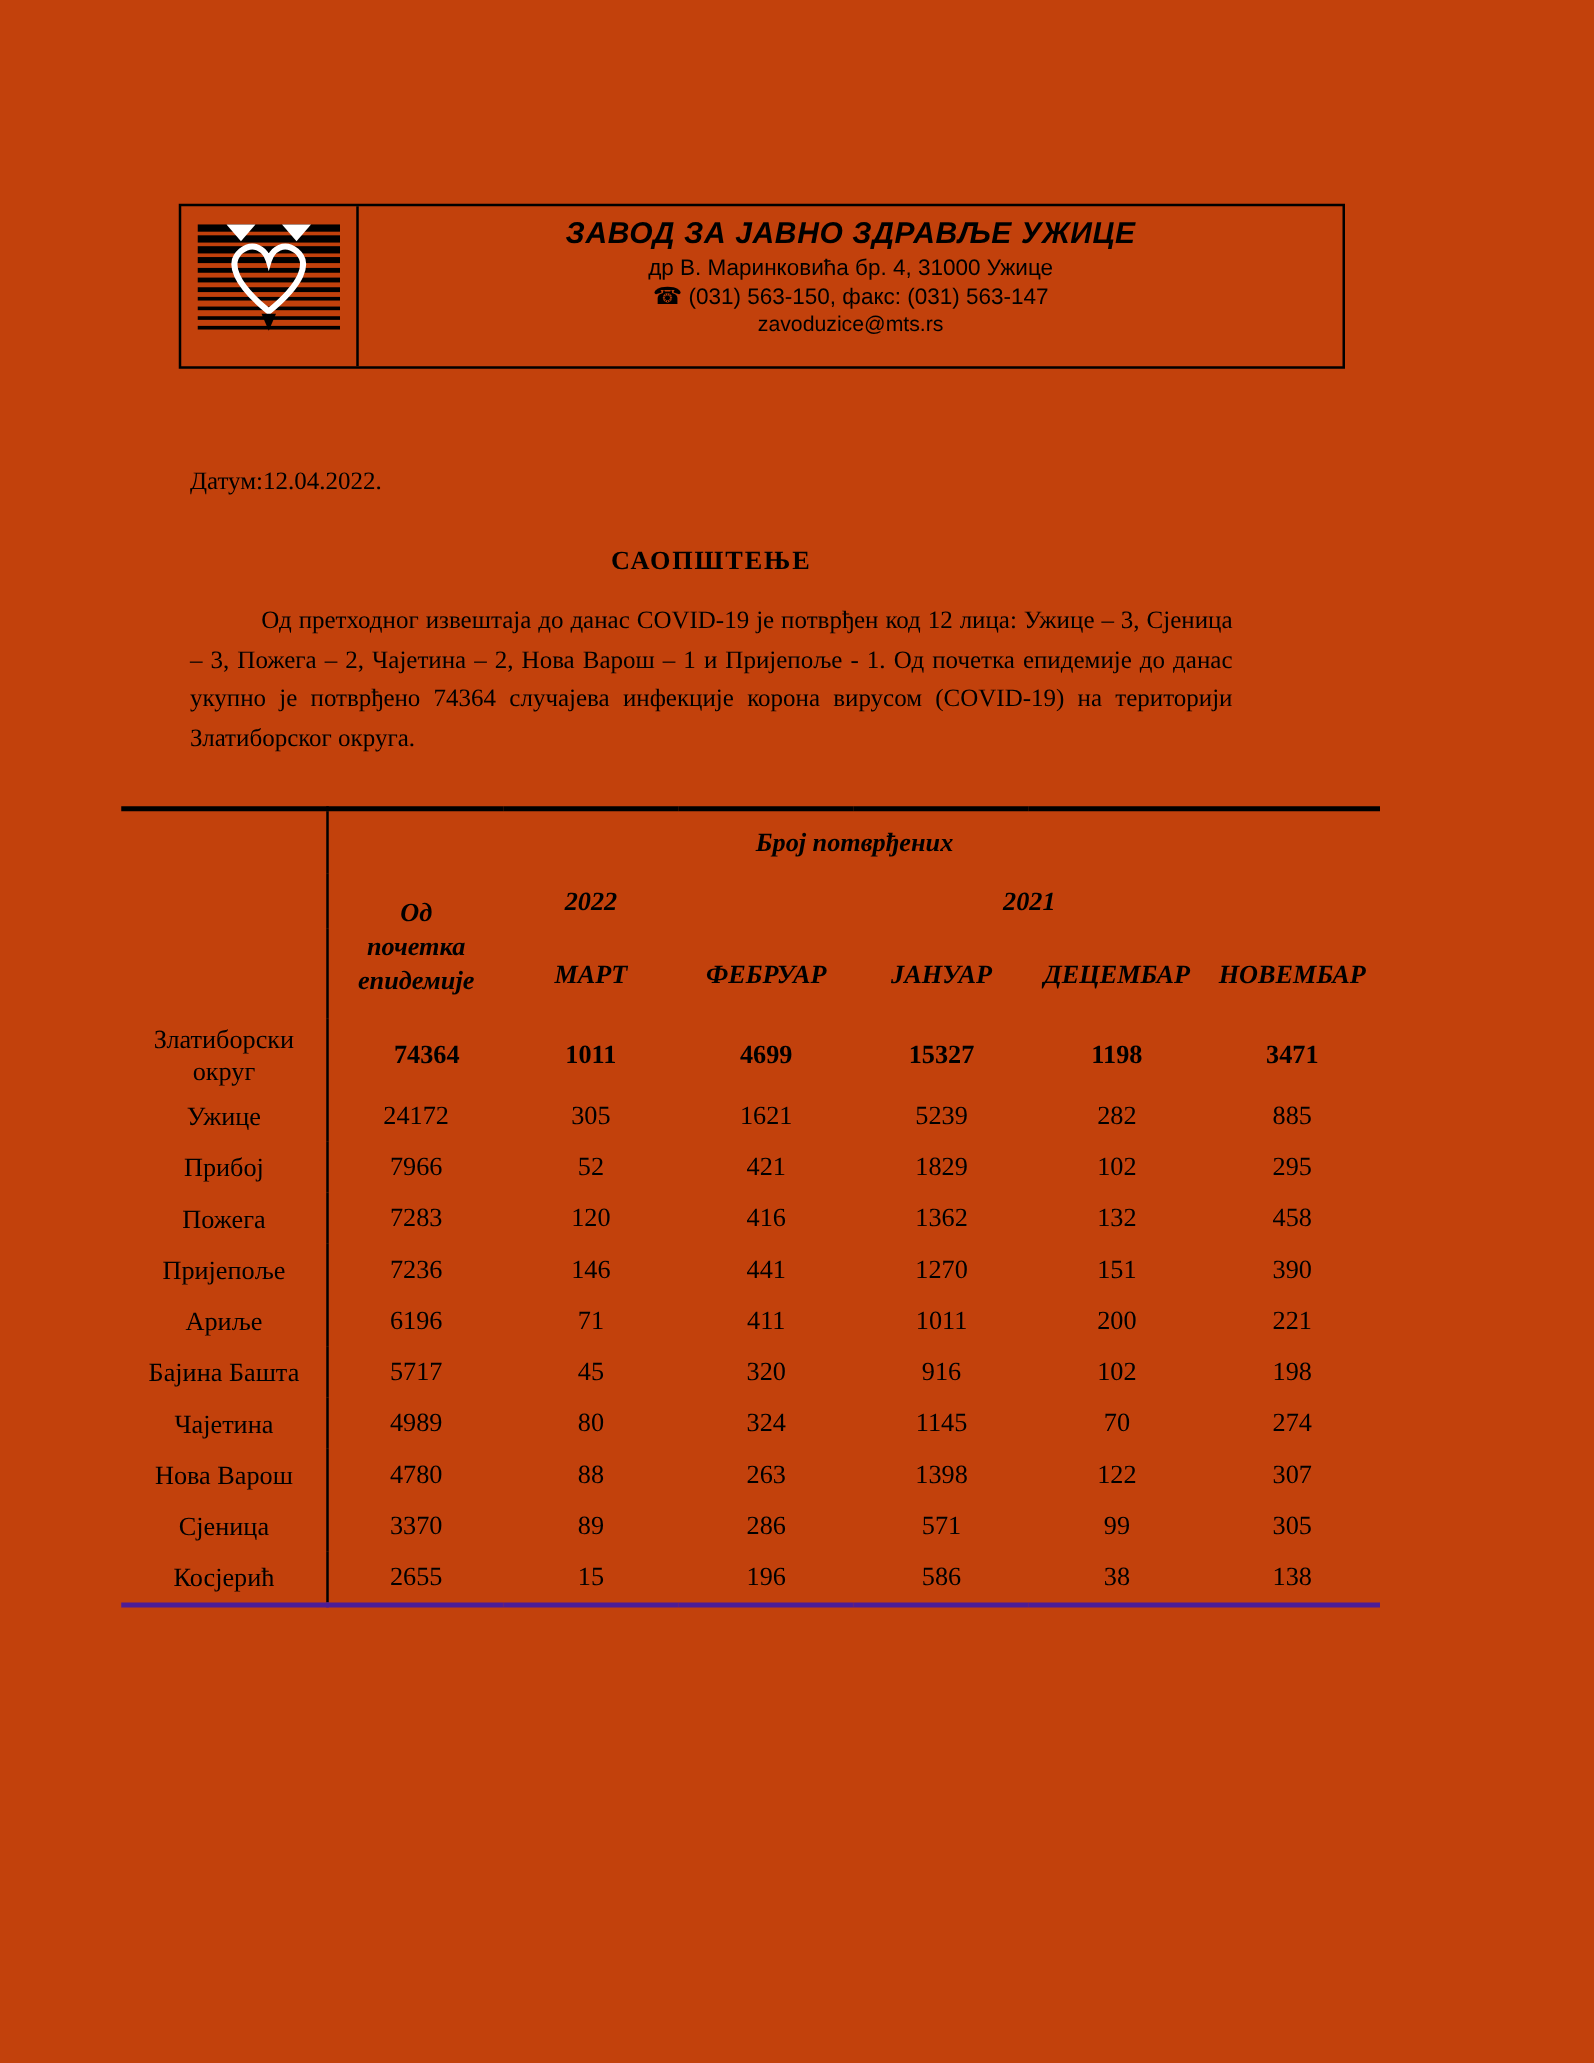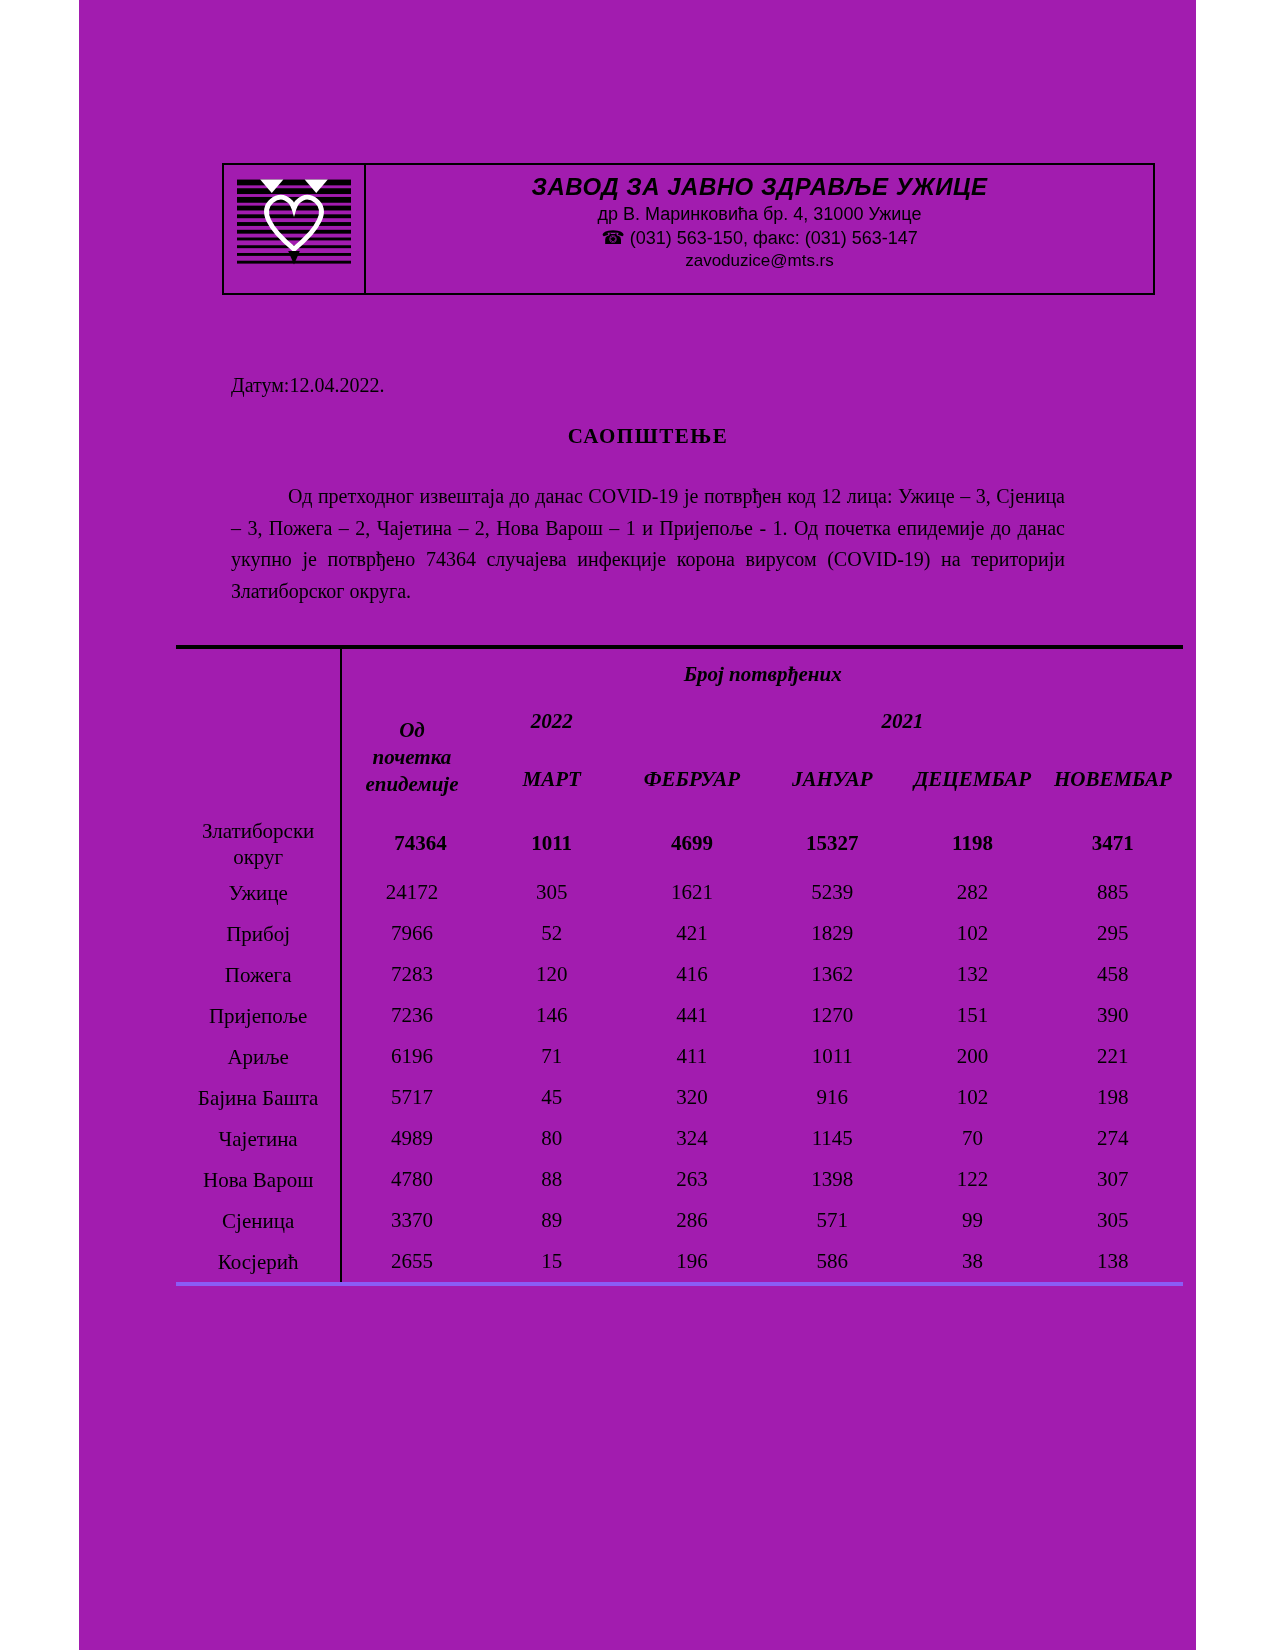--- a/index.html
+++ b/index.html
@@ -1,21 +1,21 @@
 <!DOCTYPE html>
 <html><head>
 <meta charset="utf-8">
 <style>
   html, body { margin: 0; padding: 0; background: #ffffff; }
   .page {
     position: relative;
-    width: 1117px;
+    width: 1275px;
     height: 1650px;
     margin: 0 auto;
-    background: #a21caf;
+    background: #c2410c;
     color: #000000;
     font-family: "Liberation Serif", serif;
     overflow: hidden;
   }
 
   
   .letterhead {
     position: absolute;
     left: 143px; top: 163px;
     width: 929px; height: 128px;
@@ -51,21 +51,21 @@
 
   
   .date-line {
     position: absolute;
     left: 152px; top: 330px;
     font-size: 20px;
     margin-top: 44px;
   }
   .doc-title {
     position: absolute;
-    left: 152px; top: 424px;
+    left: 152px; top: 436px;
     width: 834px;
     text-align: center;
     font-size: 21px;
     font-weight: bold;
     letter-spacing: 1.5px;
   }
   .body-par {
     position: absolute;
     left: 152px; top: 481px;
     width: 834px;
@@ -77,21 +77,21 @@
   }
 
   
   .covid-table {
     position: absolute;
     left: 97px; top: 645px;
     width: 1007px;
     border-collapse: collapse;
     table-layout: fixed;
     border-top: 4px solid #000;
-    border-bottom: 4px solid #8b5cf6;
+    border-bottom: 4px solid #4c1d95;
   }
   .covid-table td {
     text-align: center;
     vertical-align: middle;
     padding: 0;
     font-size: 21px;
   }
   .c-region { width: 165px; }
   .c-data   { width: 140px; }
   td.rc { border-right: 2px solid #000; }

